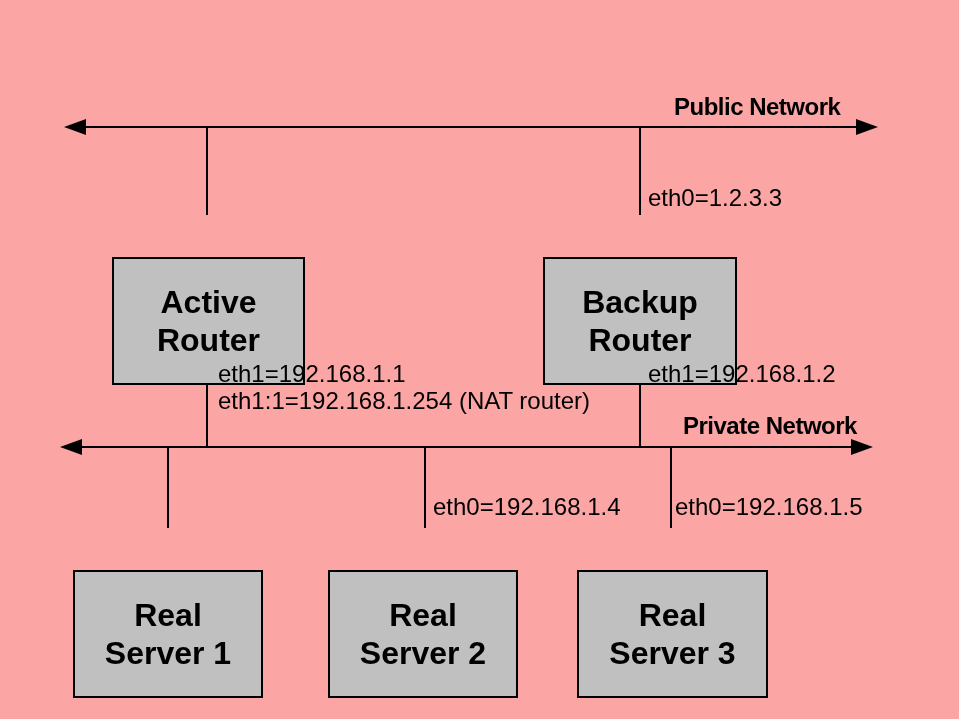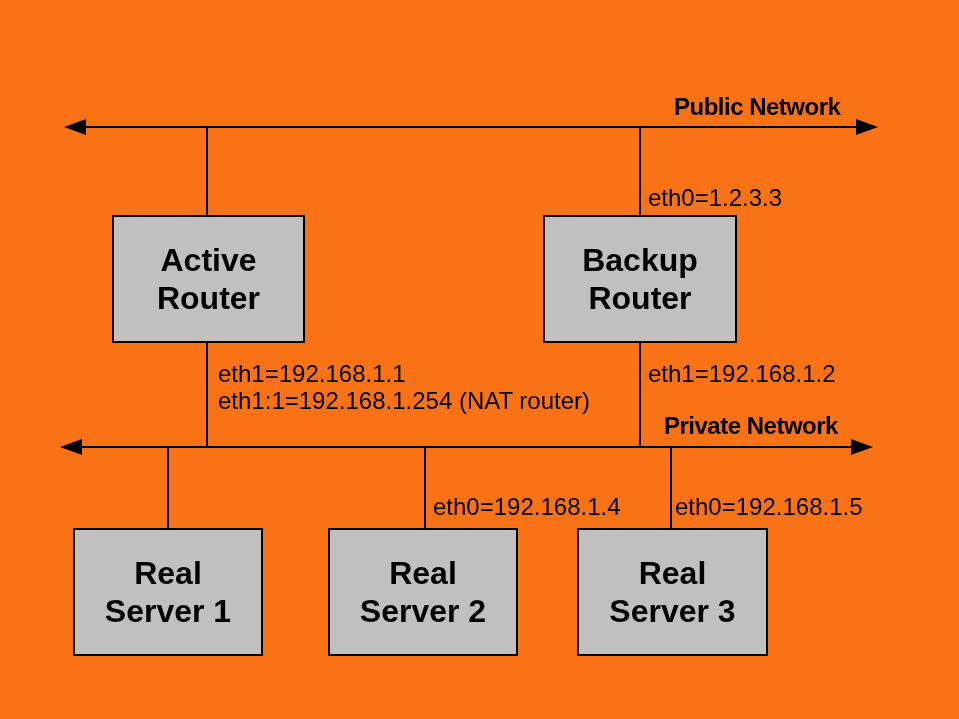--- a/index.html
+++ b/index.html
@@ -4,21 +4,21 @@
 <style>
   html, body {
     margin: 0;
     padding: 0;
     background: #ffffff;
   }
   .canvas {
     position: relative;
     width: 959px;
     height: 719px;
-    background: #f97316;
+    background: #fca5a5;
     font-family: "Liberation Sans", "DejaVu Sans", sans-serif;
     color: #000000;
     overflow: hidden;
     text-decoration: underline;
   }
   
   .hline {
     position: absolute;
     height: 2px;
     background: #000000;
@@ -54,20 +54,21 @@
     box-sizing: border-box;
     width: 193px;
     height: 128px;
     background: #c0c0c0;
     border: 2px solid #000000;
     display: flex;
     flex-direction: column;
     align-items: center;
     justify-content: center;
     text-align: center;
+    margin-top: 42px;
   }
   .node .node-line {
     font-size: 32px;
     font-weight: bold;
     line-height: 38px;
     white-space: nowrap;
   }
 
   
   .iface {
@@ -81,21 +82,21 @@
 <body>
 
 <div class="canvas">
 
   <div class="net-title" style="left:674px; top:95px;">Public Network</div>
 
   <div class="hline" style="left:78px; top:126px; width:780px;"></div>
   <div class="arrow left" style="left:64px; top:119px;"></div>
   <div class="arrow right" style="left:856px; top:119px;"></div>
 
-  <div class="net-title" style="left:664px; top:414px;">Private Network</div>
+  <div class="net-title" style="left:683px; top:414px;">Private Network</div>
 
   <div class="hline" style="left:74px; top:446px; width:779px;"></div>
   <div class="arrow left" style="left:60px; top:439px;"></div>
   <div class="arrow right" style="left:851px; top:439px;"></div>
 
   <div class="vline" style="left:206px; top:127px; height:88px;"></div>
   <div class="vline" style="left:639px; top:127px; height:88px;"></div>
   <div class="vline" style="left:206px; top:343px; height:105px;"></div>
   <div class="vline" style="left:639px; top:343px; height:105px;"></div>
   <div class="vline" style="left:167px; top:447px; height:81px;"></div>

